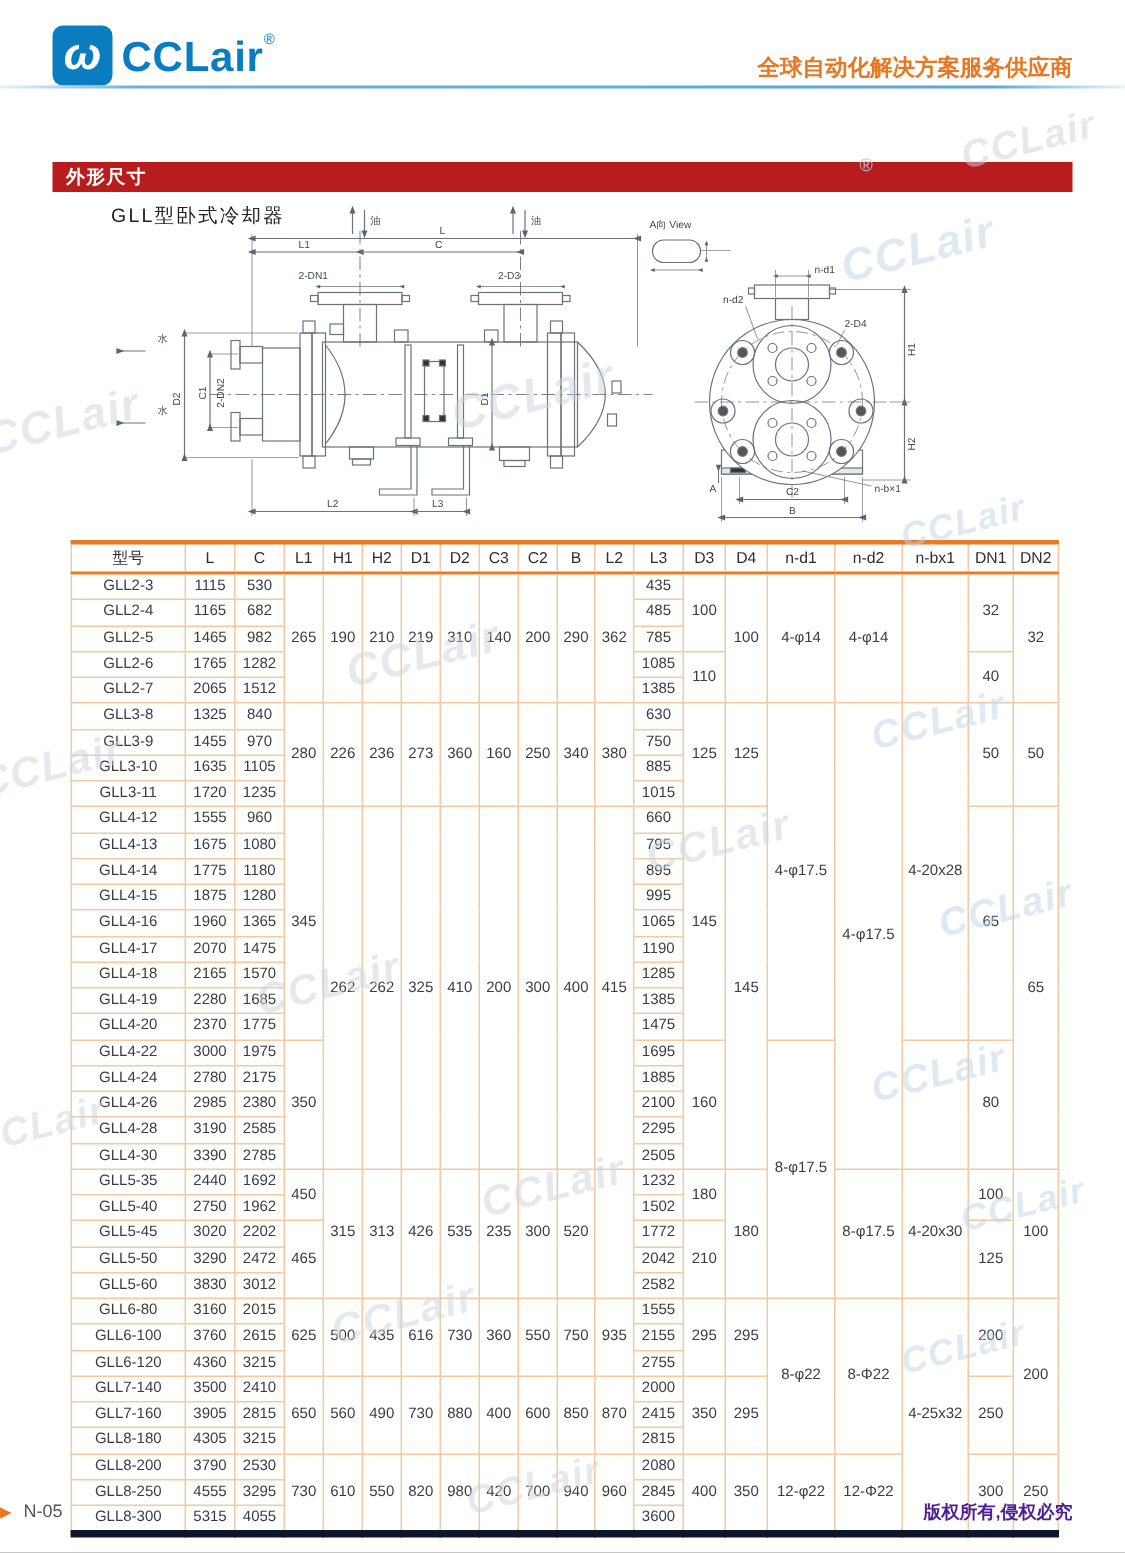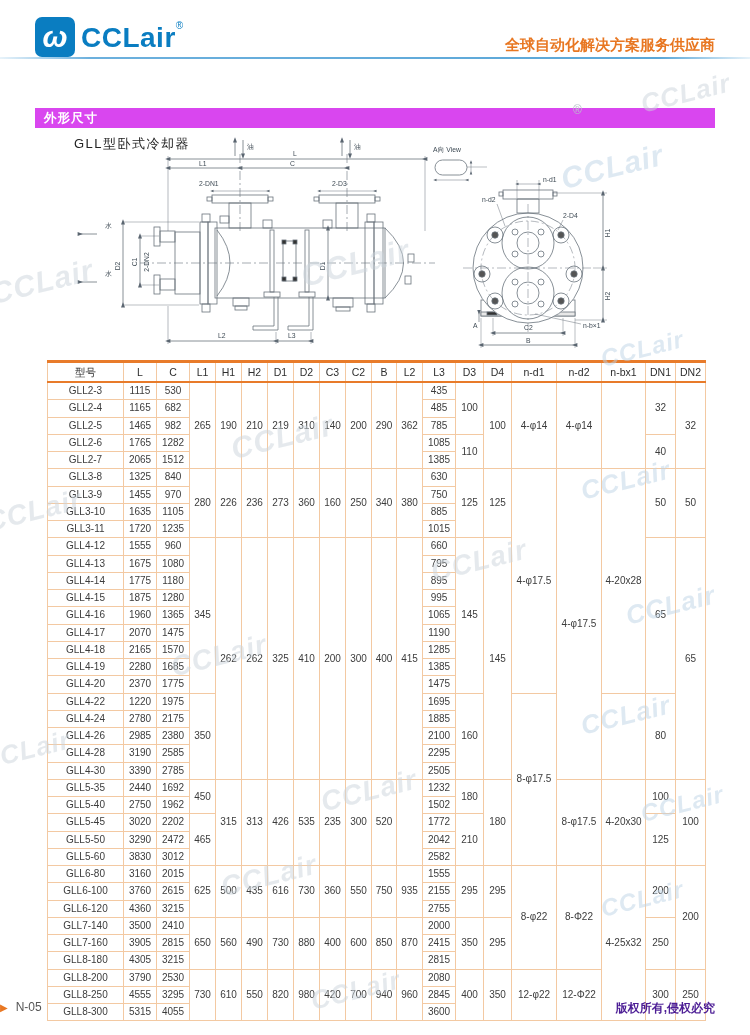--- a/index.html
+++ b/index.html
@@ -10,32 +10,32 @@
   .logo{position:absolute;left:35px;top:17px;display:flex;align-items:center;}
   .logo-icon{width:40px;height:40px;background:#0a7dc1;border-radius:7px;color:#fff;
              display:flex;align-items:center;justify-content:center;
              font-size:30px;font-weight:bold;font-style:italic;line-height:1;}
   .brand{font-size:28px;font-weight:bold;color:#0a7dc1;margin-left:6px;letter-spacing:0.5px;}
   .brand-reg{font-size:10px;color:#0a7dc1;vertical-align:18px;font-weight:normal;}
   .slogan{position:absolute;right:35px;top:36px;font-size:15px;font-weight:bold;color:#e87722;text-align:center;}
   .header-line{position:absolute;left:0;top:57px;width:750px;height:2px;
                background:linear-gradient(to right,#e8f3fa,#6cb0dd 12%,#5aa7d8 88%,#e8f3fa);}
   
-  .title-bar{position:absolute;left:35px;top:108px;width:680px;height:20px;background:#d946ef;}
+  .title-bar{position:absolute;left:35px;top:108px;width:680px;height:20px;background:#b91c1c;}
   .title-bar span{color:#fff;font-size:12.5px;font-weight:bold;line-height:20px;padding-left:9px;letter-spacing:1px;}
   .bar-reg{position:absolute;left:573px;top:103px;font-size:12px;color:#b9c3ca;z-index:4;}
   .subtitle{position:absolute;left:58px;top:135px;font-size:13px;color:#222;letter-spacing:1.5px;font-weight:500;margin-left:16px;}
   
   .drawing{position:absolute;left:35px;top:136px;width:680px;height:213px;}
   .drawing svg{width:680px;height:213px;}
   .drawing text{font-family:"Liberation Sans",sans-serif;font-size:6.8px;fill:#3e4a54;}
   
   .spec-table{position:absolute;left:47px;top:360px;}
   table{border-collapse:collapse;table-layout:fixed;width:658px;font-size:10px;color:#3c3c3c;
-        border-top:3px solid #e87b2a;border-bottom:1px solid #0f172a;}
+        border-top:3px solid #e87b2a;border-bottom:5px solid #0f172a;}
   td,th{border:1px solid #f3c9a2;text-align:center;vertical-align:middle;padding:0;
         height:16.25px;line-height:1;font-weight:normal;white-space:nowrap;overflow:hidden;}
   thead th{height:18px;color:#2e2e2e;border-bottom:2px solid #e87b2a;font-size:10.5px;}
   
   .footer-page{position:absolute;left:0;top:1000px;width:750px;text-align:left;font-size:12px;color:#555;}
   .footer-page .marker{color:#e87722;font-size:10px;margin-right:8px;}
   .copyright{position:absolute;right:35px;top:1000px;font-size:12px;font-weight:bold;color:#4c1d95;}
   
   .wm{position:absolute;font-weight:bold;font-style:italic;color:#ccd5dc;opacity:.5;
       transform:rotate(-14deg);pointer-events:none;z-index:3;letter-spacing:1px;}
@@ -462,21 +462,21 @@
             <td>1385</td>
           </tr>
           <tr>
             <td>GLL4-20</td>
             <td>2370</td>
             <td>1775</td>
             <td>1475</td>
           </tr>
           <tr>
             <td>GLL4-22</td>
-            <td>1220</td>
+            <td>3000</td>
             <td>1975</td>
             <td rowspan="5">350</td>
             <td>1695</td>
             <td rowspan="5">160</td>
             <td rowspan="10">8-φ17.5</td>
             <td rowspan="5"></td>
             <td rowspan="5">80</td>
           </tr>
           <tr>
             <td>GLL4-24</td>

